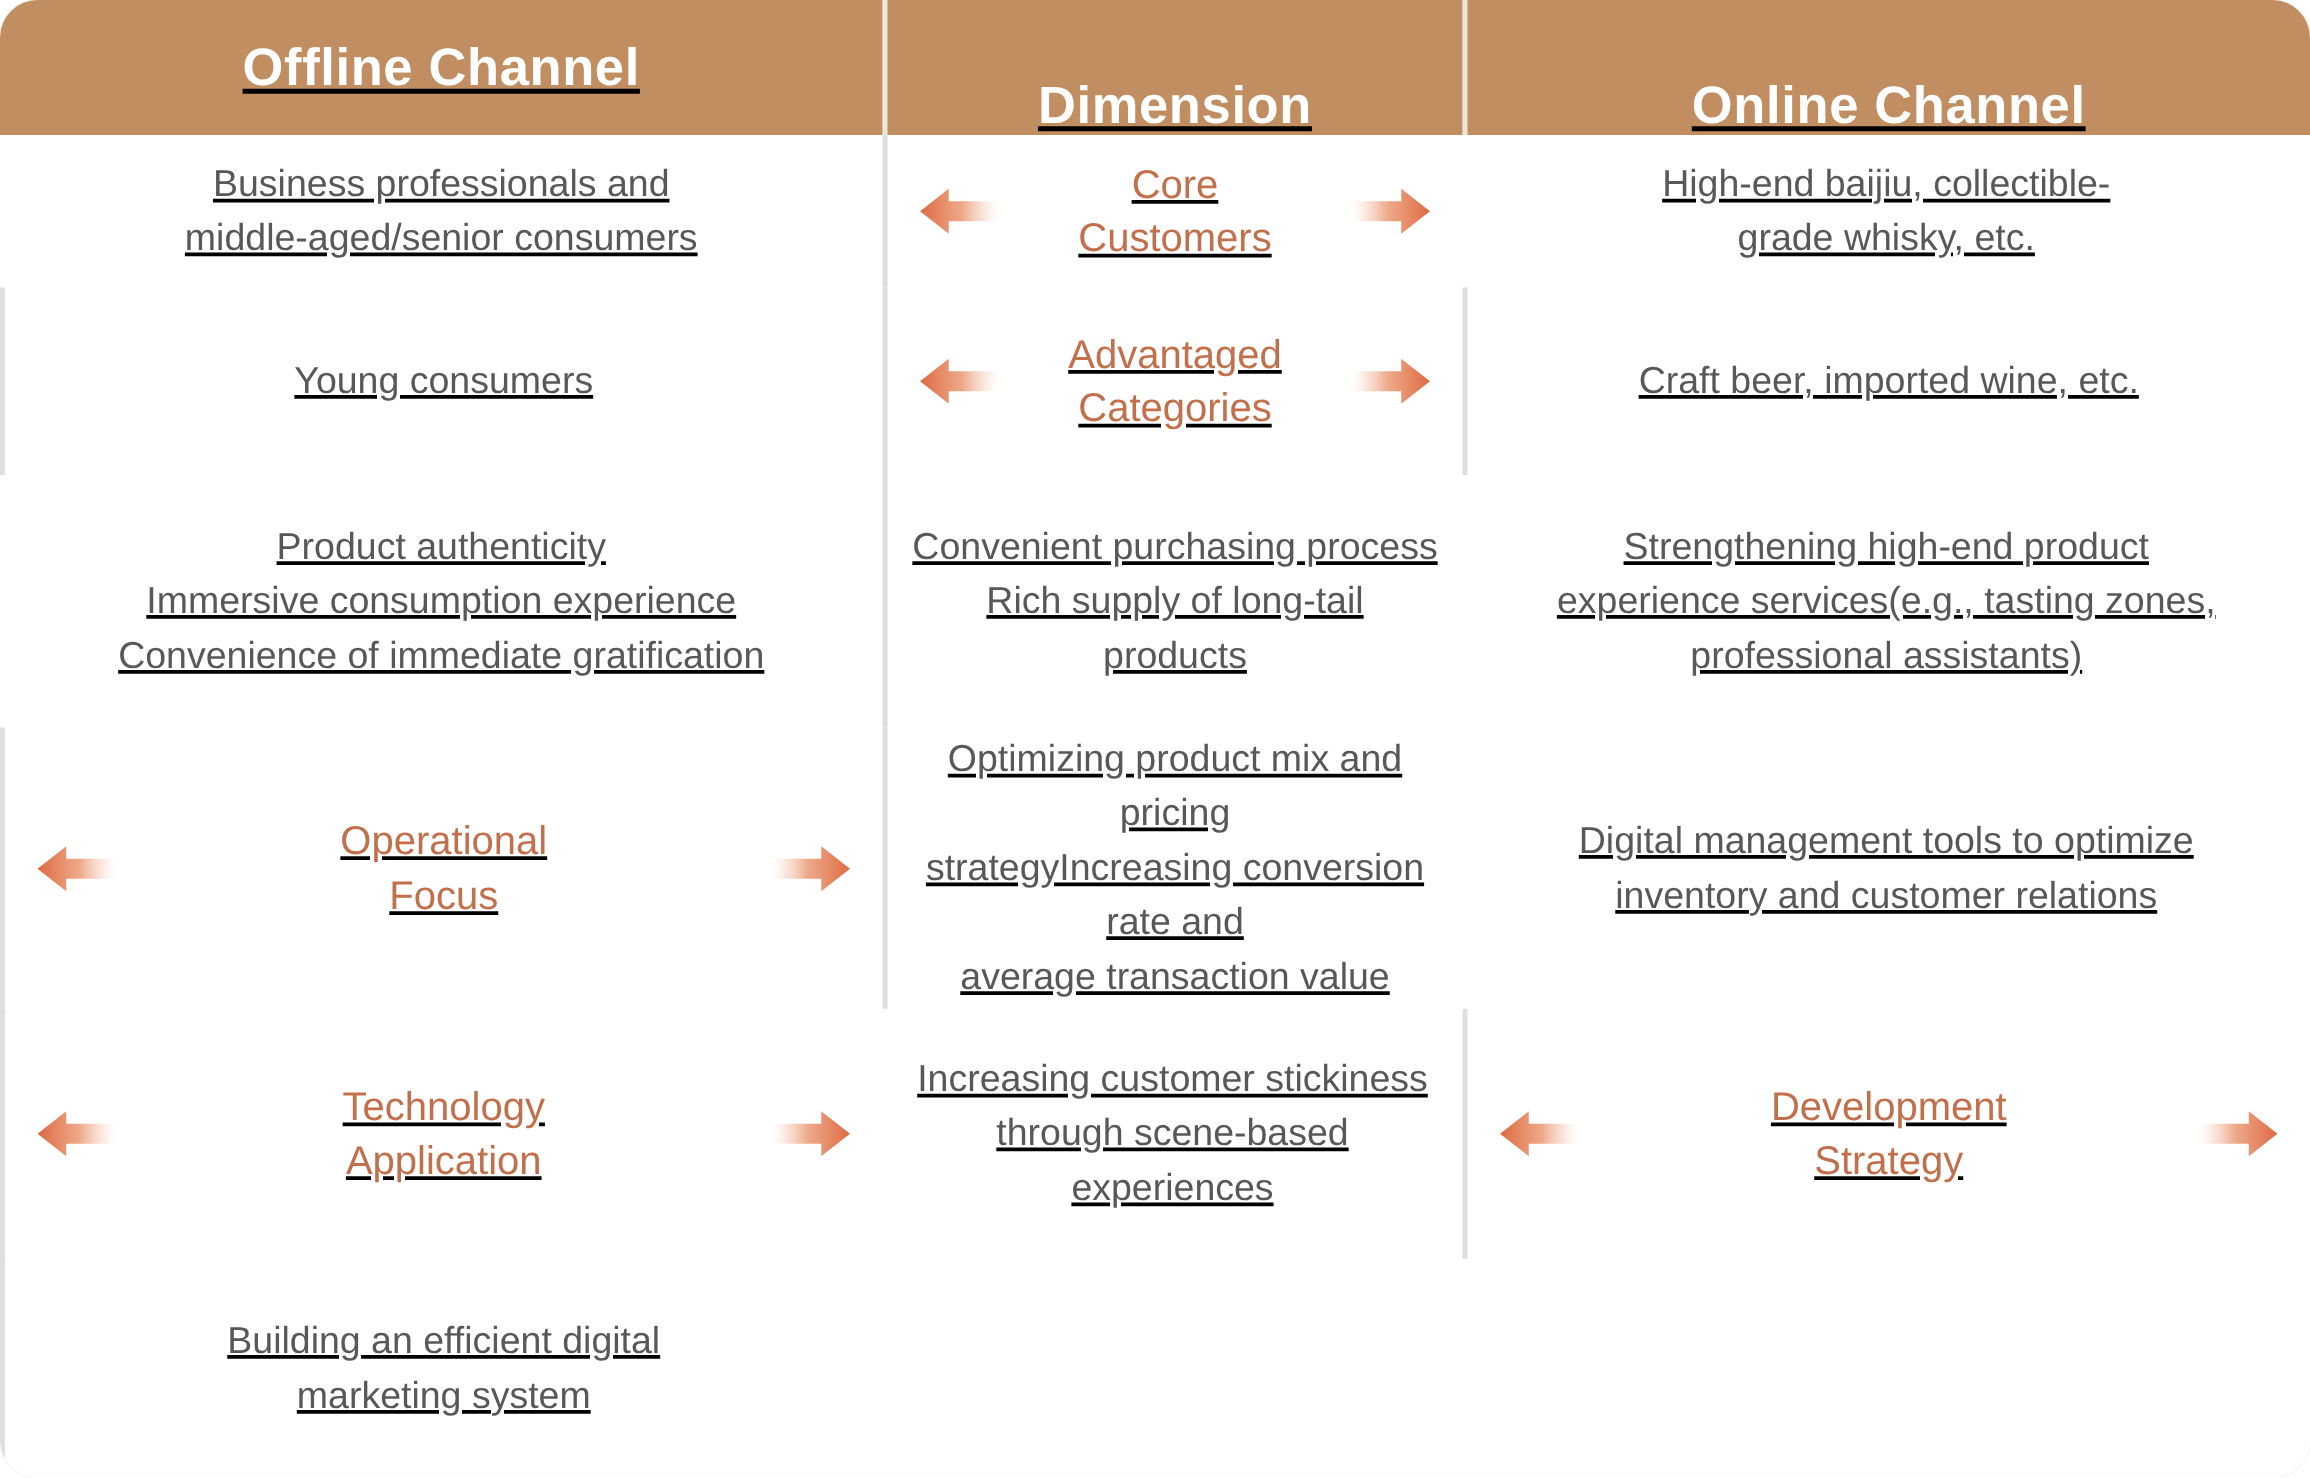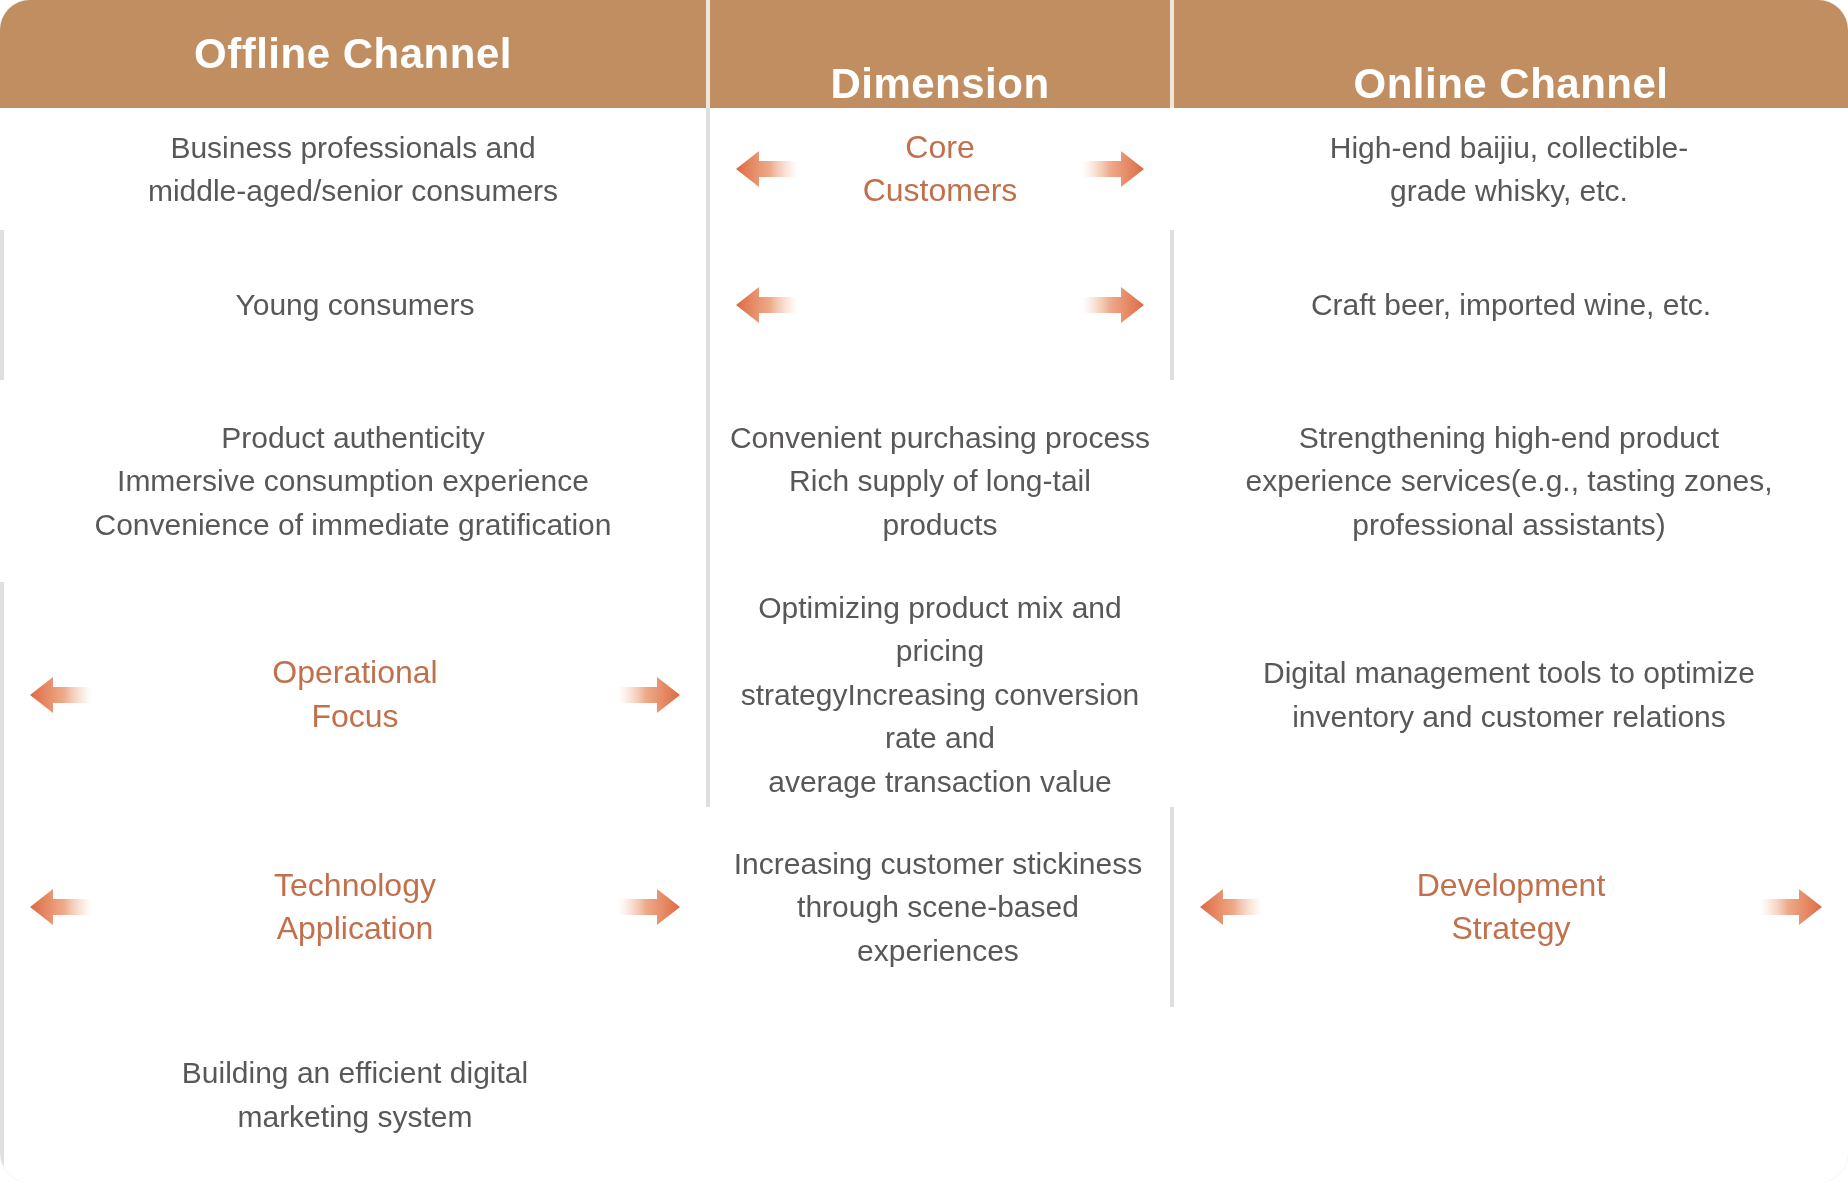--- a/index.html
+++ b/index.html
@@ -1,17 +1,17 @@
 <!DOCTYPE html>
 <html><head>
 <meta charset="utf-8">
 <style>
   html,body{margin:0;padding:0;background:#ffffff;}
   body{font-family:"Liberation Sans","DejaVu Sans",sans-serif;}
-  .canvas{width:1628px;height:1182px;position:relative;background:#ffffff;}
+  .canvas{width:1628px;height:1182px;position:relative;background:#ffffff;text-decoration:underline;}
   .card{
     width:1848px;height:1182px;border-radius:30px;overflow:hidden;
     display:grid;
     grid-template-columns:706px 464px 678px;
     grid-template-rows:108px 122px 150px 202px 225px 200px 175px;
     box-shadow:0 0 0 1px rgba(0,0,0,0.04);
   }
   .cell{
     display:flex;align-items:center;justify-content:center;
     text-align:center;box-sizing:border-box;
@@ -20,21 +20,21 @@
   .hcell{background:#c08e60;}
   .hcell.c2,.hcell.c3{border-left:4px solid #efe6da;align-items:flex-end;}
   .htext{
     color:#ffffff;font-size:42px;font-weight:bold;letter-spacing:0.5px;
   }
   .body-text{
     color:#595757;font-size:30px;line-height:1.45;white-space:pre-line;
     padding:0 18px;
   }
   .dim-cell{
-    justify-content:space-between;padding:0 26px;gap:12px;
+    justify-content:center;padding:0 26px;gap:12px;
   }
   .dim-label{
     color:#c2704c;font-size:32px;line-height:1.35;white-space:pre-line;
     flex:1;text-align:center;padding:0 6px;
   }
   .arrow{width:62px;height:40px;flex:0 0 auto;display:block;}
 </style>
 </head>
 <body>
 
@@ -85,20 +85,22 @@
 grade whisky, etc.</div>
     </div>
 
     <div class="cell c3 row-odd">
       <div class="body-text">Young consumers</div>
     </div>
     <div class="cell c2 row-even dim-cell">
       <svg class="arrow" viewBox="0 0 62 40">
           <path d="M62 12 H23 V2 L0 20 L23 38 V28 H62 Z" fill="url(#gradL)"></path>
         </svg>
+      <div class="dim-label">Advantaged
+Categories</div>
       <svg class="arrow" viewBox="0 0 62 40">
           <path d="M0 12 H39 V2 L62 20 L39 38 V28 H0 Z" fill="url(#gradR)"></path>
         </svg>
     </div>
     <div class="cell c3 row-even">
       <div class="body-text">Craft beer, imported wine, etc.</div>
     </div>
 
     <div class="cell c1 row-odd">
       <div class="body-text">Product authenticity

